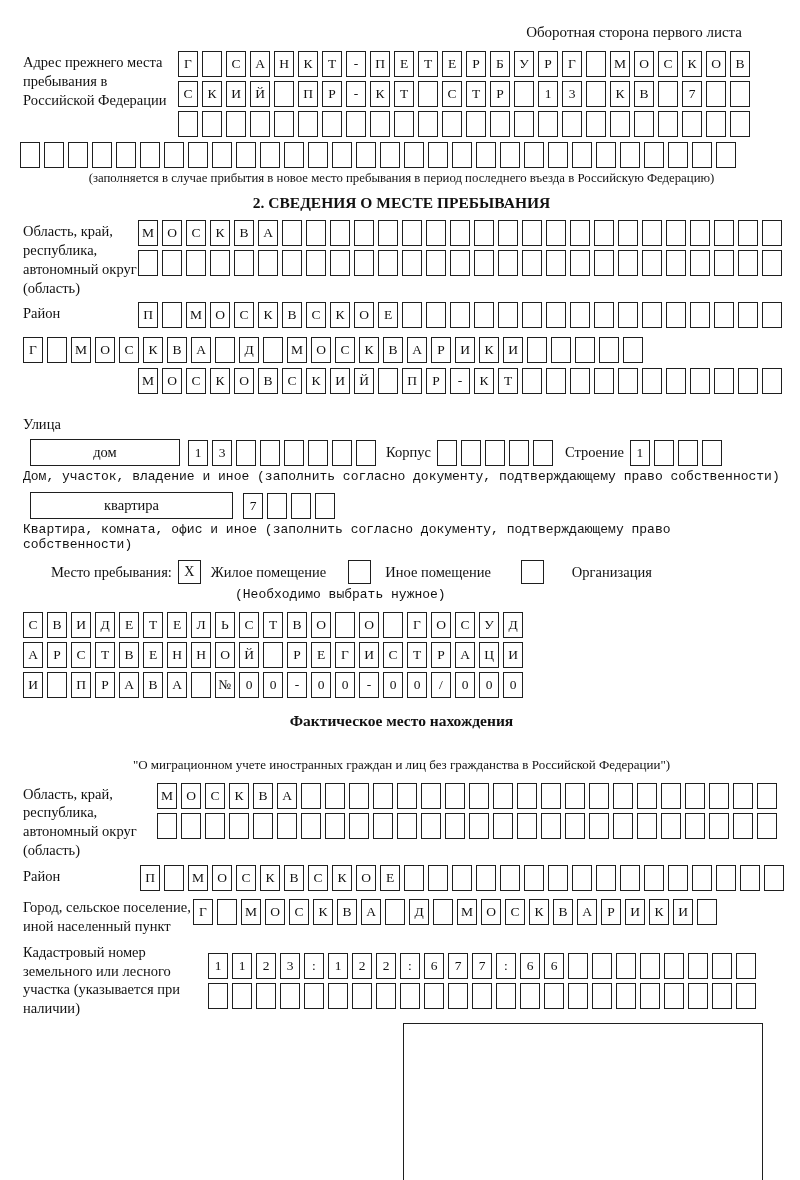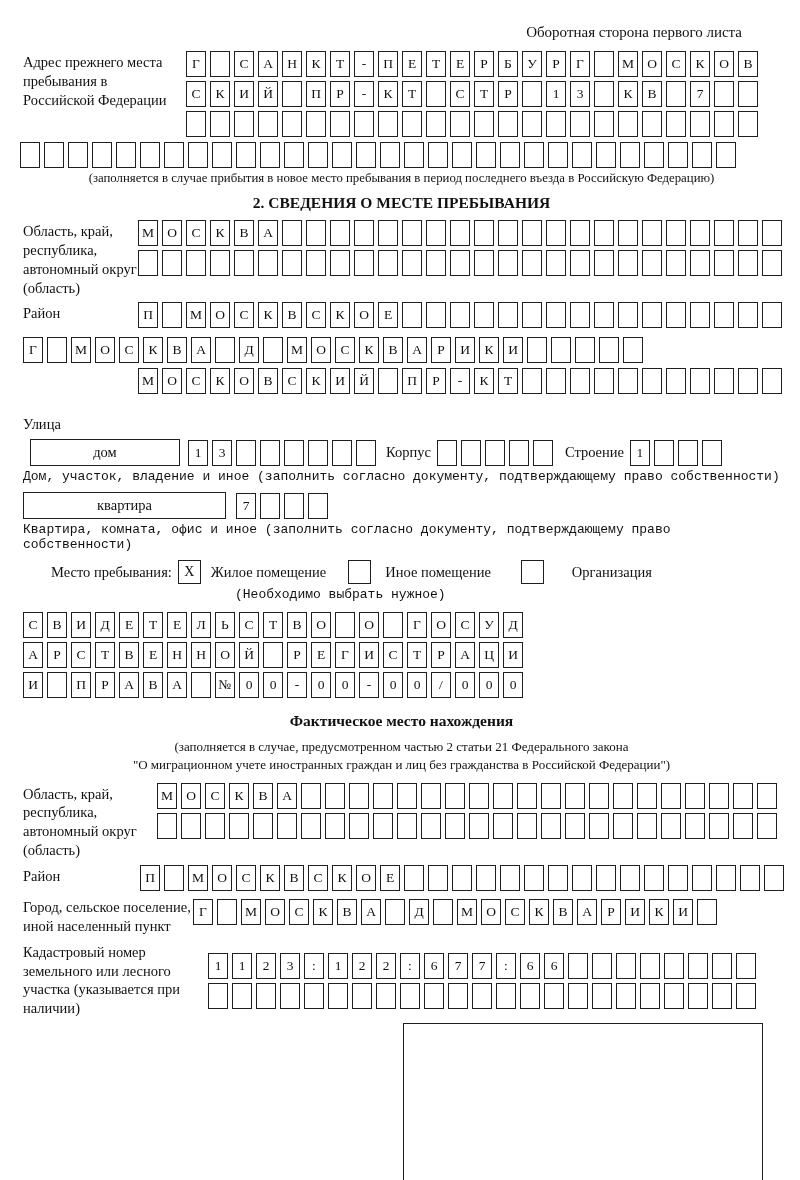--- a/index.html
+++ b/index.html
@@ -33,21 +33,21 @@
   }
   .opt{font-size:14.5px;margin-left:28px;}
   .fact-note{font-size:13px;text-align:center;line-height:1.4;margin:0 0 8px 0;}
   .stamp-box{
     box-sizing:border-box;width:360px;height:178px;border:1.8px solid #1f1f1f;
     margin:4px 0 6px 380px;
   }
   .stamp-caption{
     width:372px;margin-left:374px;font-size:13.3px;line-height:1.4;text-align:center;
   }
-  .mt2{margin-top:2px;} .mt10{margin-top:10px;gap:8px;}
+  .mt2{margin-top:2px;} .mt10{margin-top:10px;}
 </style>
 </head>
 <body>
 
 <div class="sheet">
 
   <div class="page-title">Оборотная сторона первого листа</div>
 
   <div class="group mt10">
     <div class="glabel" style="width:155px;">Адрес прежнего места пребывания в Российской Федерации</div>
@@ -355,21 +355,21 @@
     <div class="cellrow">
         <span class="cell">1</span>
         <span class="cell"></span>
         <span class="cell"></span>
         <span class="cell"></span>
       </div>
   </div>
   <div class="subnote">Дом, участок, владение и иное (заполнить согласно документу, подтверждающему право собственности)</div>
 
   <div class="inline-row">
-    <div class="labelbox" style="width:203px;">
+    <div class="labelbox" style="width:203px;margin-left:7px;">
       <span>квартира</span>
     </div>
     <div class="cellrow" style="margin-left:10px;">
         <span class="cell">7</span>
         <span class="cell"></span>
         <span class="cell"></span>
         <span class="cell"></span>
       </div>
   </div>
   <div class="subnote">Квартира, комната, офис и иное (заполнить согласно документу, подтверждающему право собственности)</div>
@@ -454,21 +454,21 @@
           <span class="cell">/</span>
           <span class="cell">0</span>
           <span class="cell">0</span>
           <span class="cell">0</span>
         </div>
     </div>
   </div>
 
   <div class="sec-title" style="margin-top:14px;">Фактическое место нахождения</div>
   <div class="fact-note">
-    <span>(заполняется в случае, предусмотренном частью 2 статьи 21 Федерального закона</span><br>
+    <br>
     <span>"О миграционном учете иностранных граждан и лиц без гражданства в Российской Федерации")</span>
   </div>
 
   <div class="group">
     <div class="glabel" style="width:134px;">Область, край, республика, автономный округ (область)</div>
     <div class="cellcol">
       <div class="cellrow">
           <span class="cell">М</span>
           <span class="cell">О</span>
           <span class="cell">С</span>

